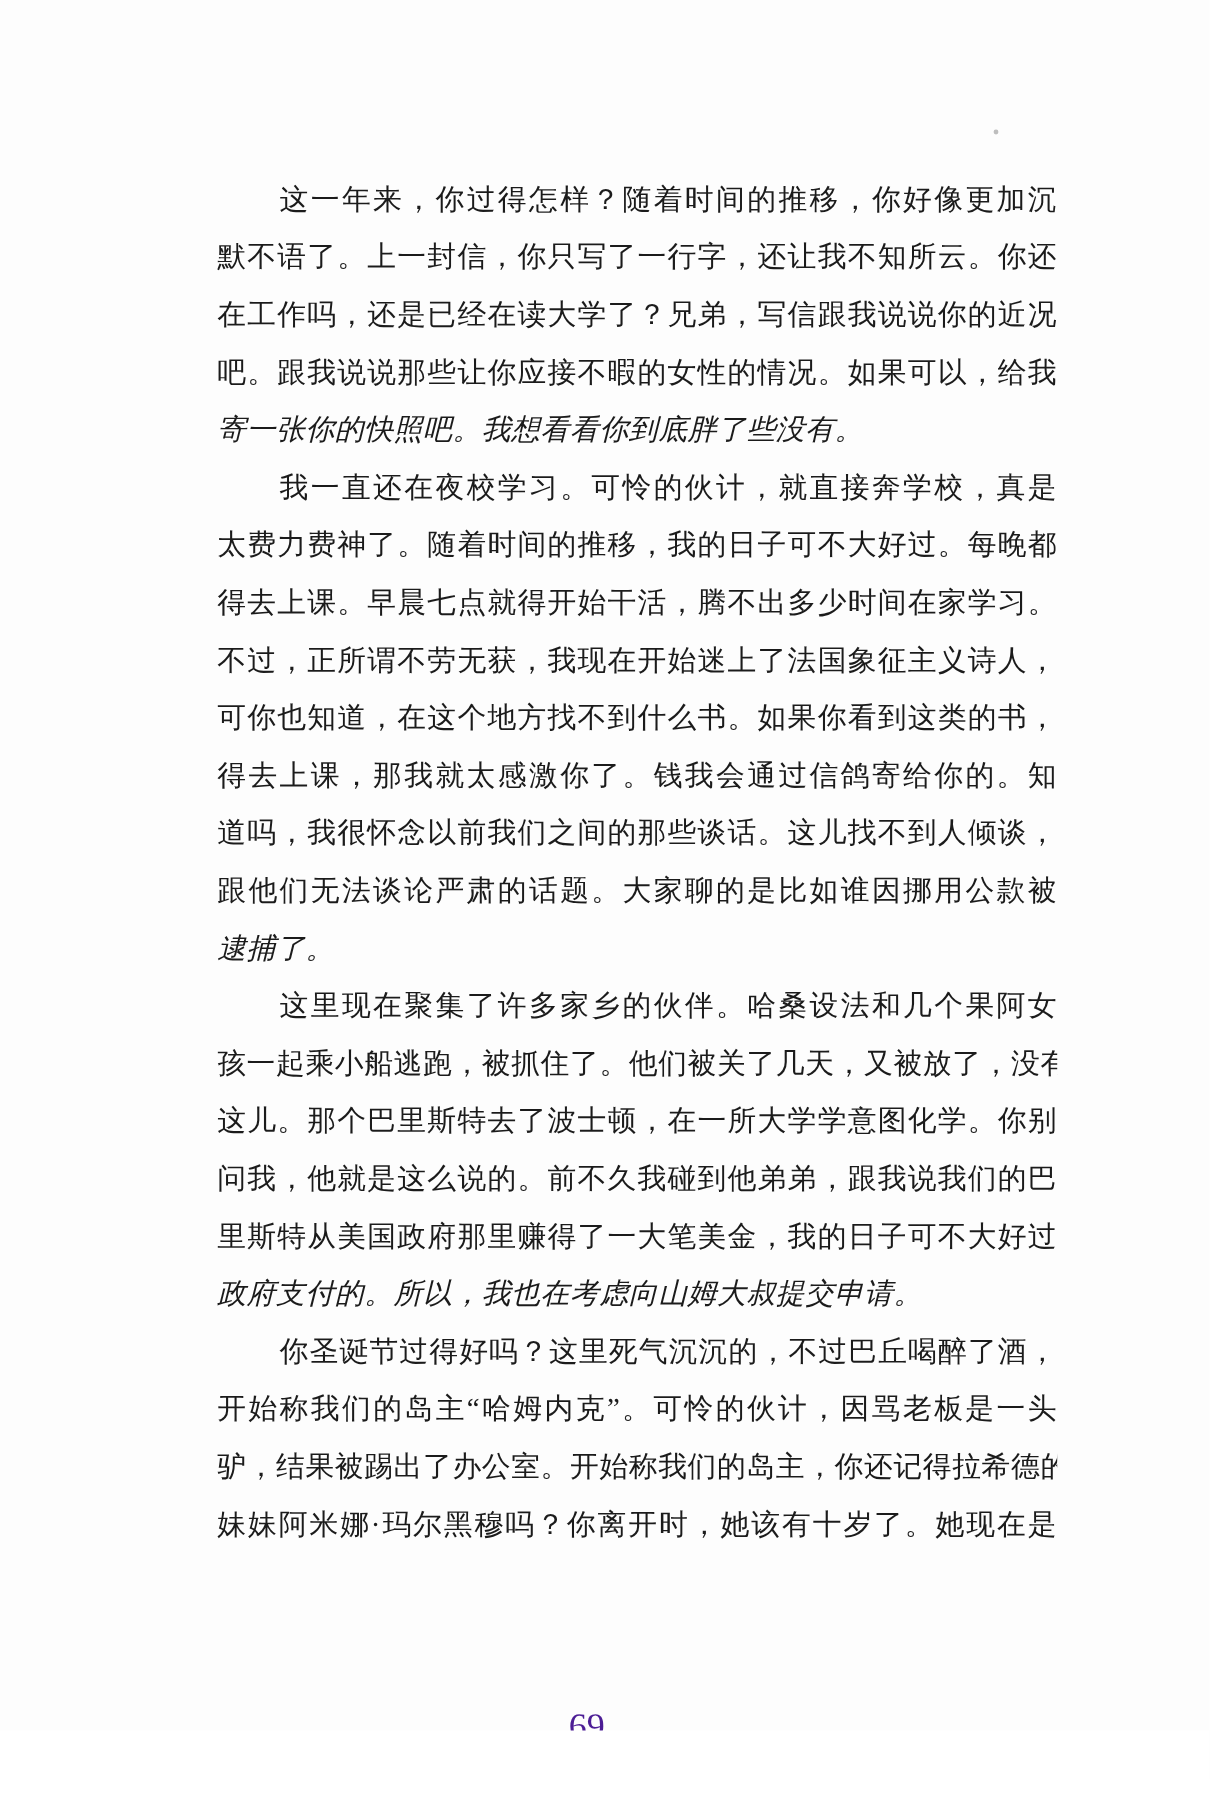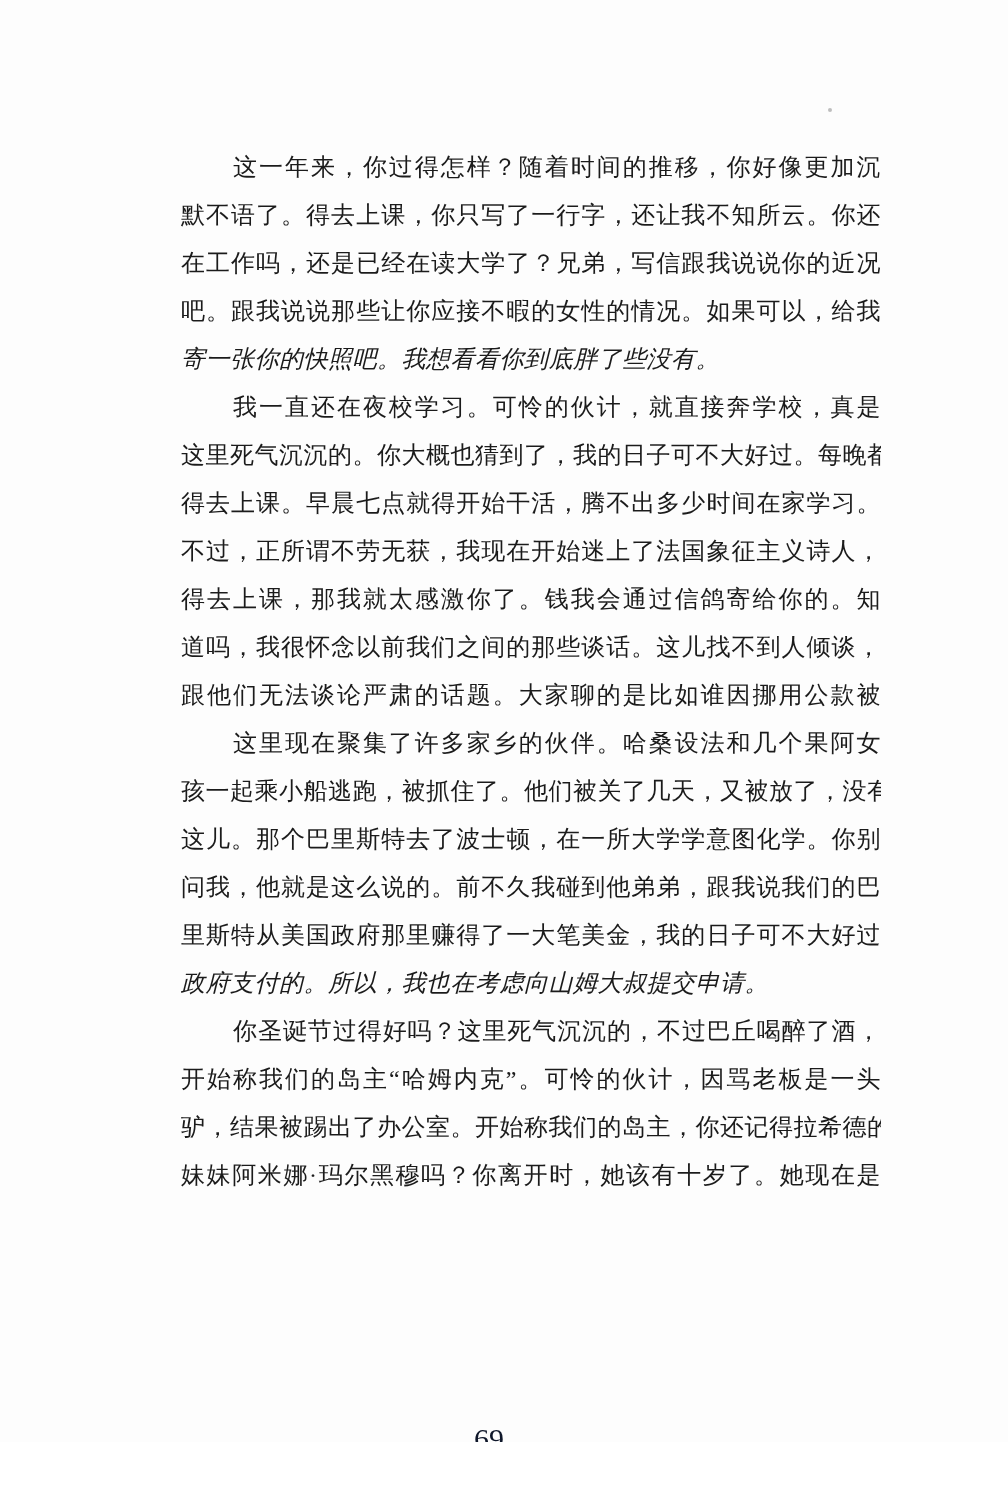--- a/index.html
+++ b/index.html
@@ -33,54 +33,56 @@
     text-justify: inter-character;
   }
   .line.indent { text-indent: 52px; }
   .line.end { text-align-last: left; font-style: italic; }
   .page-number {
     position: absolute;
     top: 1422px; left: 0;
     width: 978px;
     text-align: center;
     font-size: 30px;
-    color: #0f172a;
+    color: #4c1d95;
   }
   .speck {
     position: absolute;
     width: 4px; height: 4px;
     border-radius: 50%;
     background: #8a8a8a;
     opacity: 0.55;
   }
   .speck-1 { left: 828px; top: 108px; }
 </style>
 </head>
 <body>
 
 <div class="page">
 
   <div class="text-block">
 
     <section class="para">
       <div class="line indent">这一年来，你过得怎样？随着时间的推移，你好像更加沉</div>
-      <div class="line">默不语了。得去上课，你只写了一行字，还让我不知所云。你还</div>
+      <div class="line">默不语了。上一封信，你只写了一行字，还让我不知所云。你还</div>
       <div class="line">在工作吗，还是已经在读大学了？兄弟，写信跟我说说你的近况</div>
       <div class="line">吧。跟我说说那些让你应接不暇的女性的情况。如果可以，给我</div>
       <div class="line end">寄一张你的快照吧。我想看看你到底胖了些没有。</div>
     </section>
 
     <section class="para">
       <div class="line indent">我一直还在夜校学习。可怜的伙计，就直接奔学校，真是</div>
-      <div class="line">这里死气沉沉的。你大概也猜到了，我的日子可不大好过。每晚都</div>
+      <div class="line">太费力费神了。随着时间的推移，我的日子可不大好过。每晚都</div>
       <div class="line">得去上课。早晨七点就得开始干活，腾不出多少时间在家学习。</div>
       <div class="line">不过，正所谓不劳无获，我现在开始迷上了法国象征主义诗人，</div>
+      <div class="line">可你也知道，在这个地方找不到什么书。如果你看到这类的书，</div>
       <div class="line">得去上课，那我就太感激你了。钱我会通过信鸽寄给你的。知</div>
       <div class="line">道吗，我很怀念以前我们之间的那些谈话。这儿找不到人倾谈，</div>
       <div class="line">跟他们无法谈论严肃的话题。大家聊的是比如谁因挪用公款被</div>
+      <div class="line end">逮捕了。</div>
     </section>
 
     <section class="para">
       <div class="line indent">这里现在聚集了许多家乡的伙伴。哈桑设法和几个果阿女</div>
       <div class="line">孩一起乘小船逃跑，被抓住了。他们被关了几天，又被放了，没有</div>
       <div class="line">这儿。那个巴里斯特去了波士顿，在一所大学学意图化学。你别</div>
       <div class="line">问我，他就是这么说的。前不久我碰到他弟弟，跟我说我们的巴</div>
       <div class="line">里斯特从美国政府那里赚得了一大笔美金，我的日子可不大好过</div>
       <div class="line end">政府支付的。所以，我也在考虑向山姆大叔提交申请。</div>
     </section>

